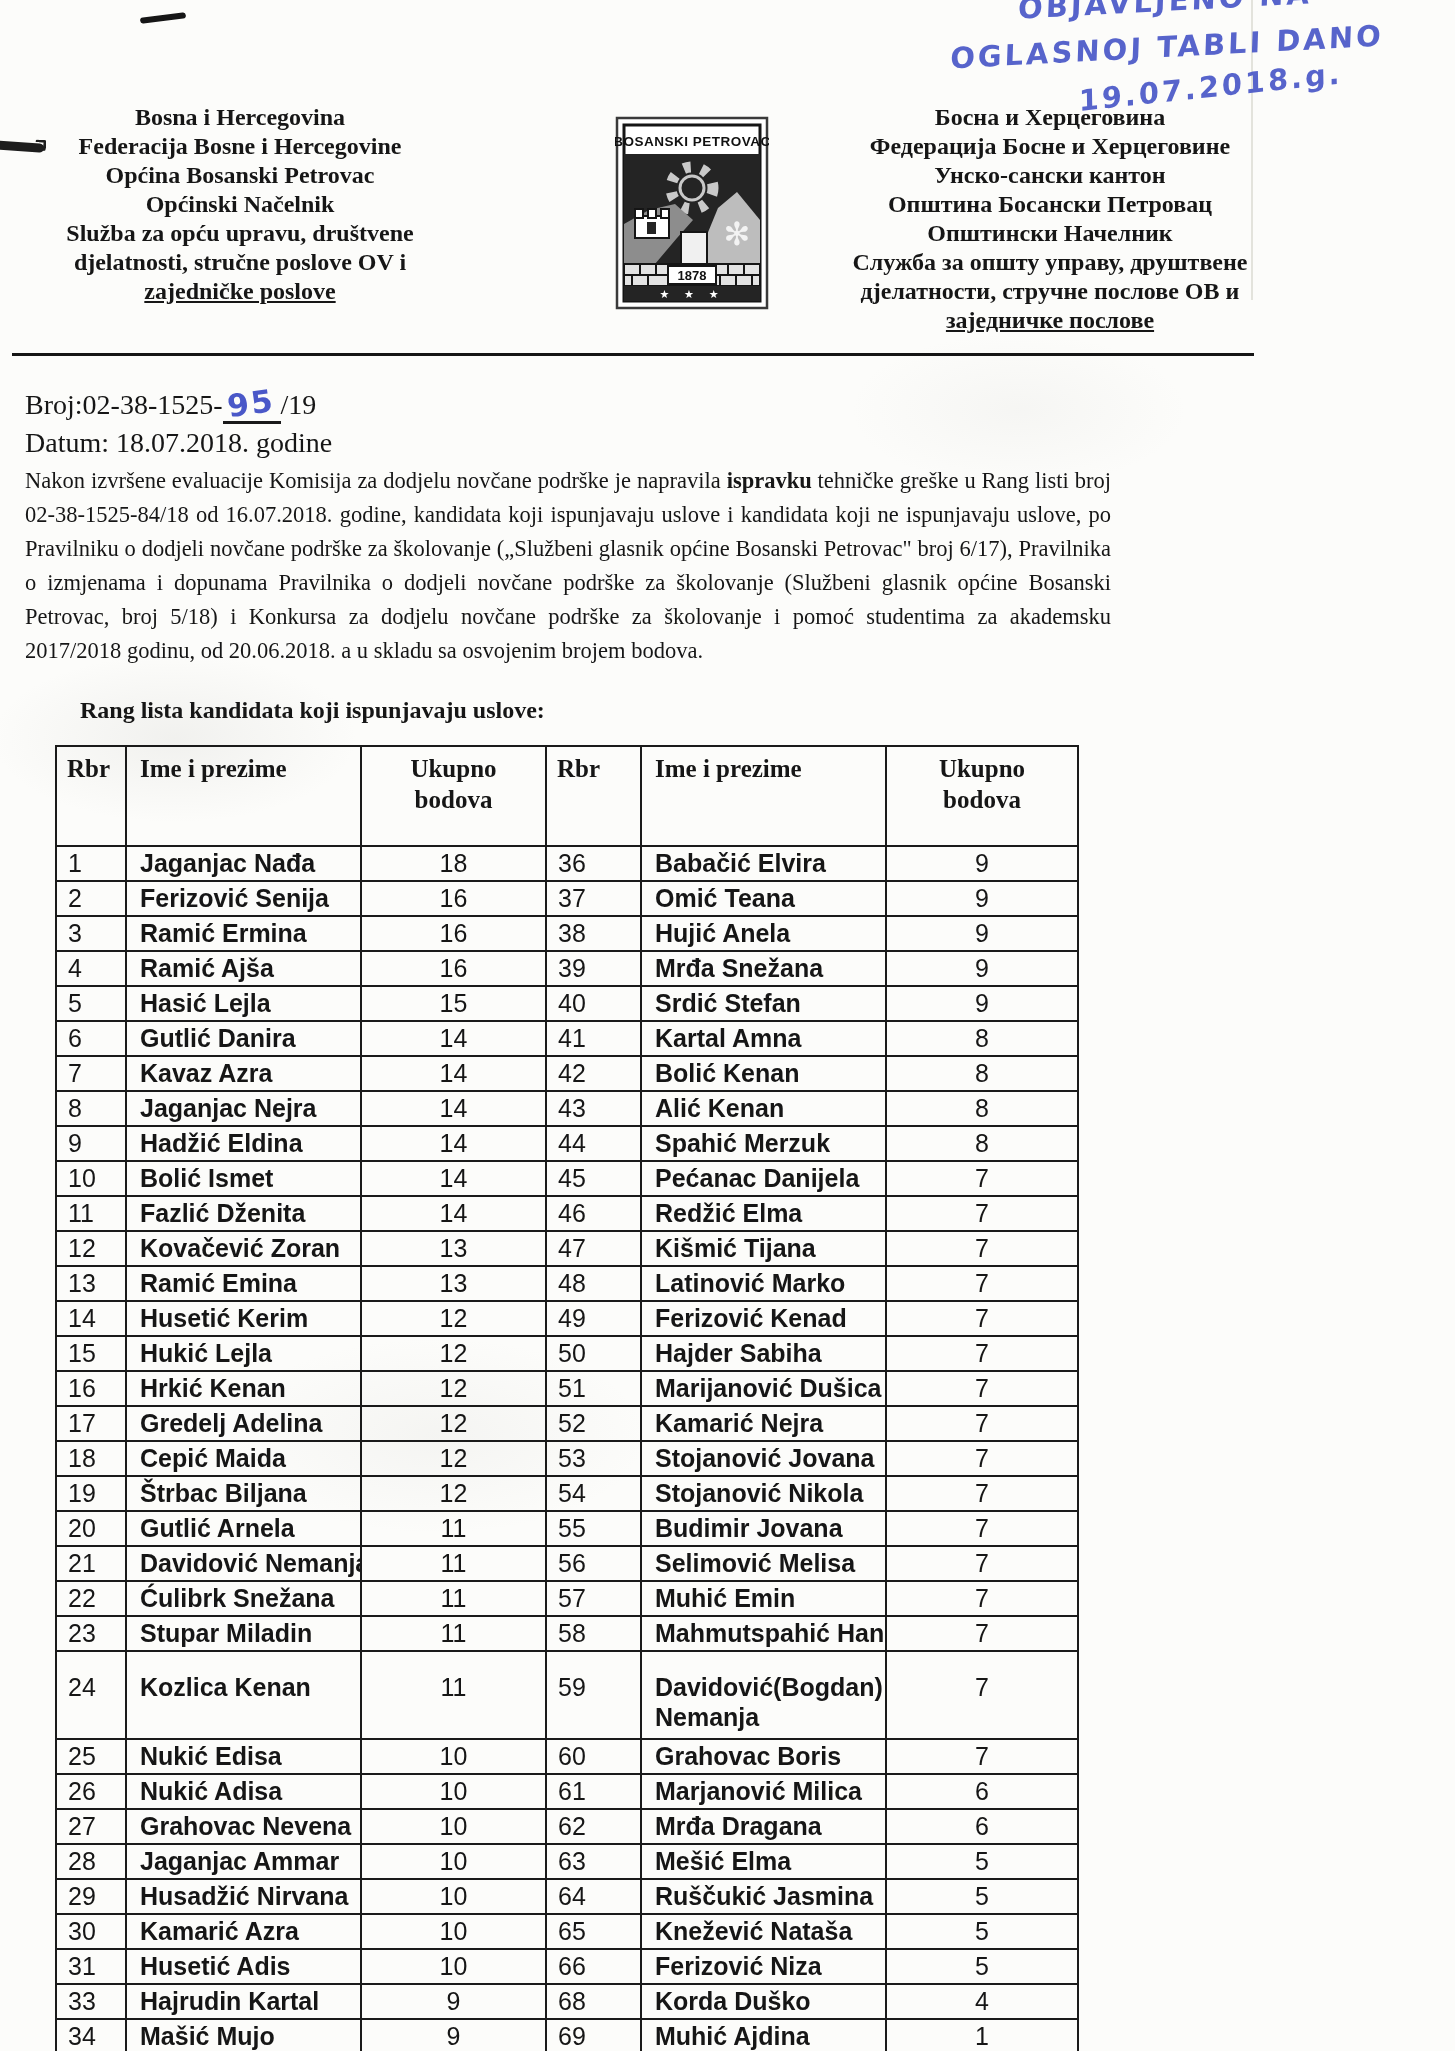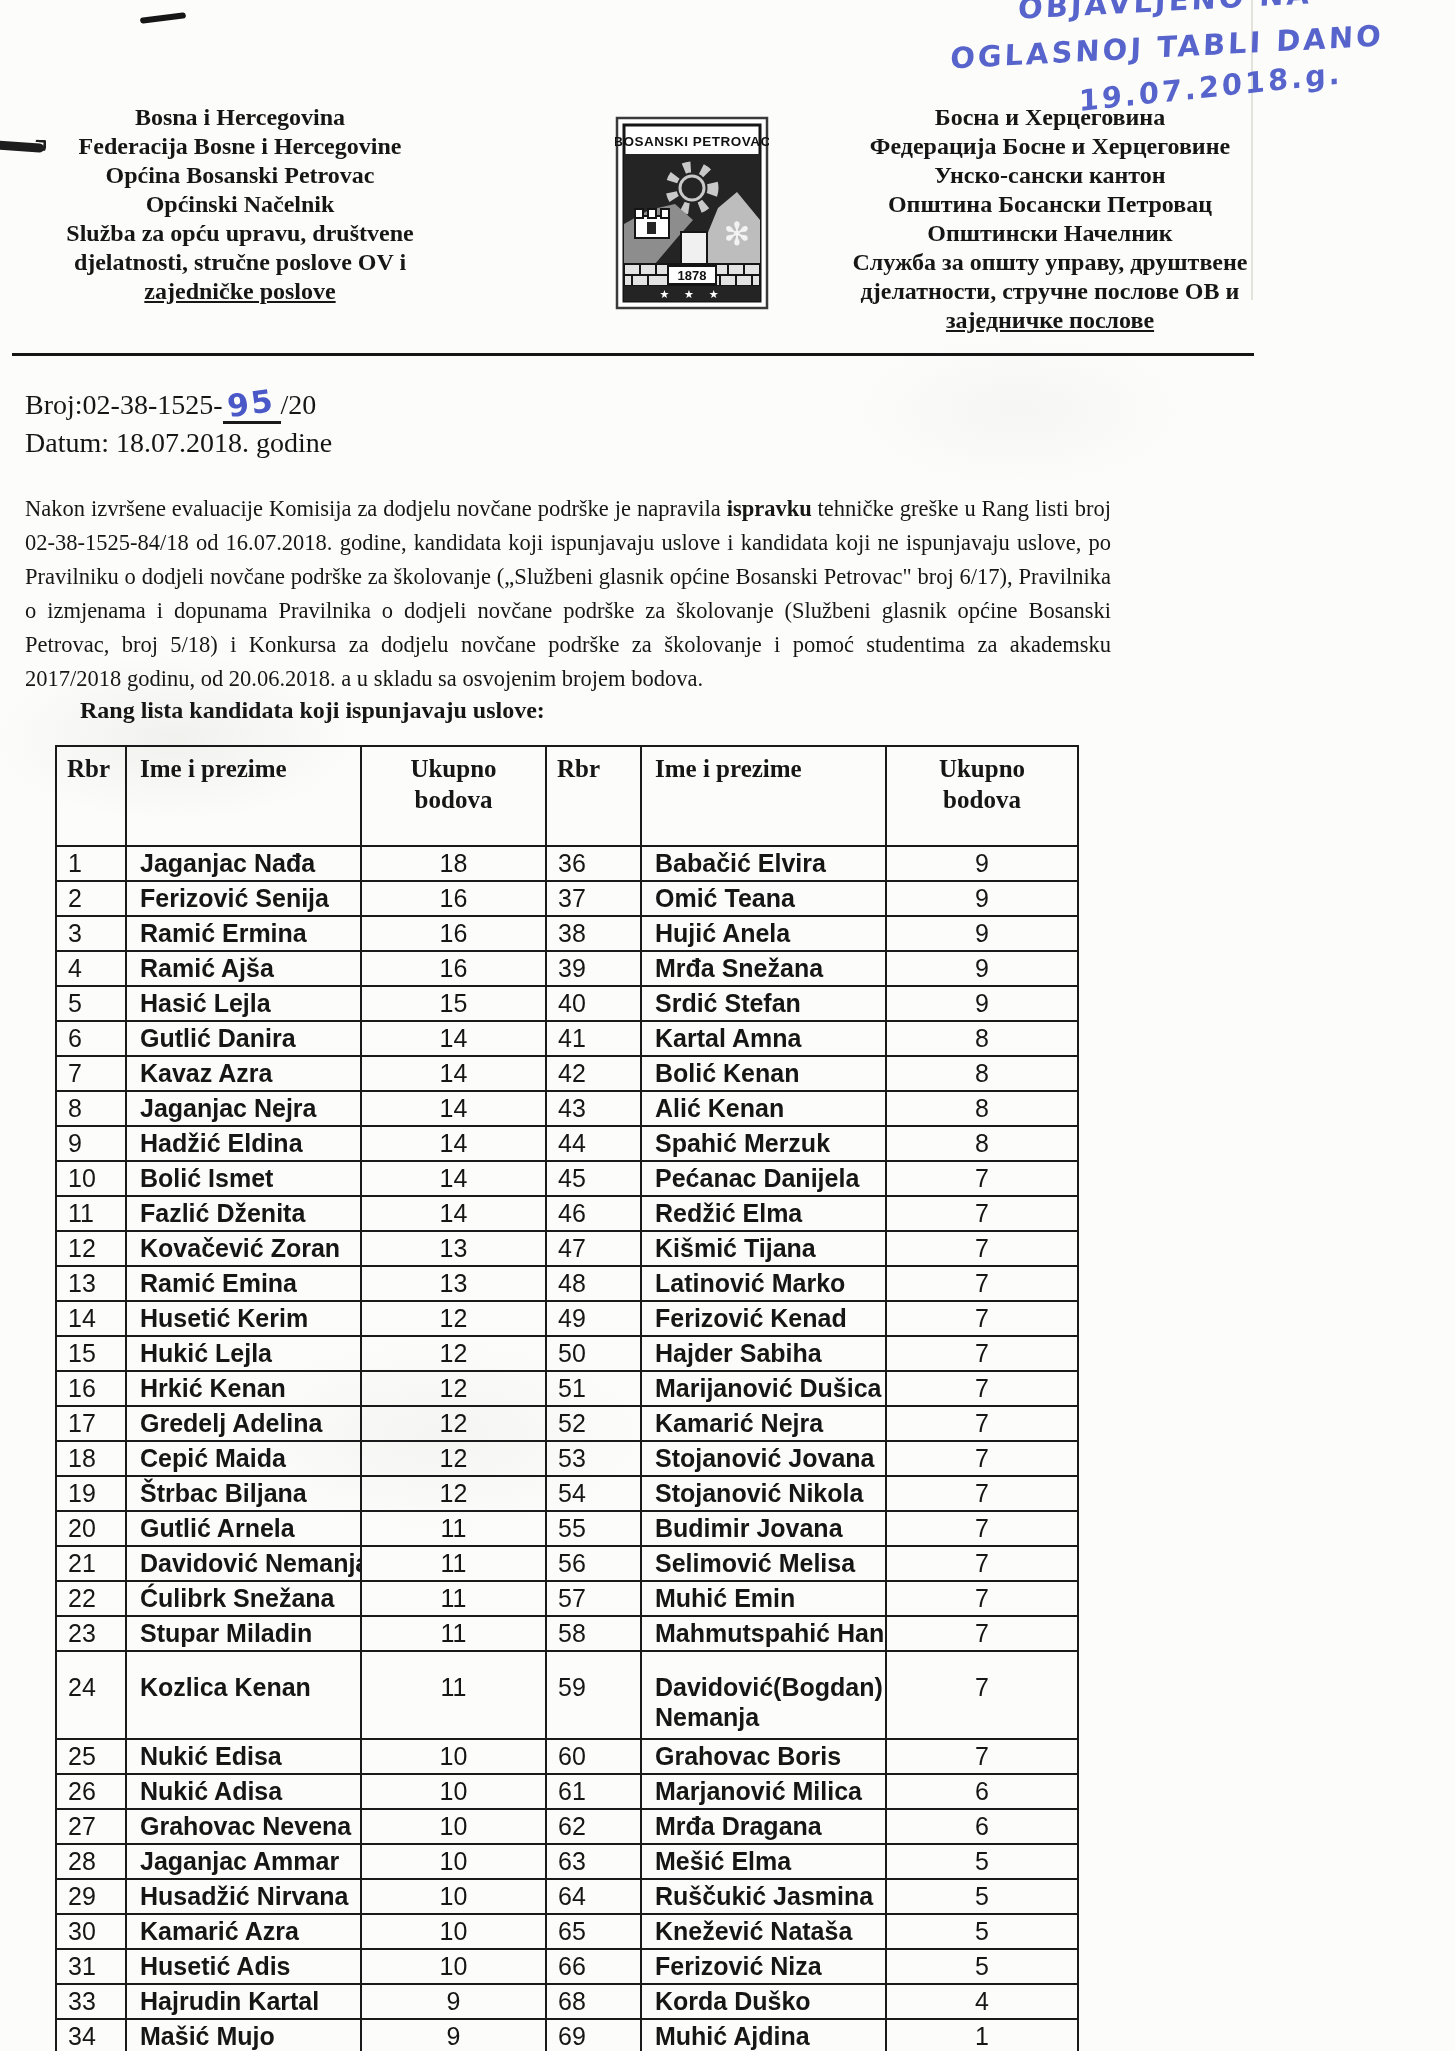--- a/index.html
+++ b/index.html
@@ -47,21 +47,21 @@
 
   
   .docmeta{position:absolute;left:25px;top:386px;font-size:28px;line-height:38px;}
   .num-underline{display:inline-block;border-bottom:3px solid #191919;min-width:58px;height:32px;text-align:center;vertical-align:bottom;}
   .hand-num{
     display:inline-block;font-family:"DejaVu Sans",sans-serif;color:#4a58c8;
     font-weight:600;font-size:31px;letter-spacing:2px;
     transform:rotate(-8deg) translateY(-5px);
   }
 
-  .body-par{position:absolute;left:25px;top:492px;width:1086px;font-size:22.5px;line-height:34px;text-align:justify;font-family:Liberation Serif, serif;}
+  .body-par{position:absolute;left:25px;top:464px;width:1086px;font-size:22.5px;line-height:34px;text-align:justify;font-family:Liberation Serif, serif;}
 
   .rank-heading{position:absolute;left:80px;top:697px;font-size:24px;font-weight:700;}
 
   
   .rank-table{position:absolute;left:55px;top:745px;width:1022px;border-collapse:collapse;table-layout:fixed;}
   .rank-table th,.rank-table td{border:2px solid #1a1a1a;overflow:hidden;}
   .rank-table th{
     font-family:"Liberation Serif",serif;font-weight:700;font-size:25px;
     vertical-align:top;padding:6px 0 0 0;white-space:pre-line;height:92px;line-height:31px;
   }
@@ -144,21 +144,21 @@
     <div>Општина Босански Петровац</div>
     <div>Општински Начелник</div>
     <div>Служба за општу управу, друштвене</div>
     <div>дјелатности, стручне послове ОВ и</div>
     <div class="hdr-underlined">заједничке послове</div>
   </div>
 
   <div class="hdr-rule"></div>
 
   <div class="docmeta">
-    <div><span>Broj:02-38-1525-</span><span class="num-underline"><span class="hand-num">95</span></span><span>/20</span></div>
+    <div><span>Broj:02-38-1525-</span><span class="num-underline"><span class="hand-num">95</span></span><span>/19</span></div>
     <div>Datum: 18.07.2018. godine</div>
   </div>
 
   <div class="body-par"><span>Nakon izvršene evaluacije Komisija za dodjelu novčane podrške je napravila </span><b>ispravku</b><span> tehničke greške u Rang listi broj 02-38-1525-84/18 od 16.07.2018. godine,  kandidata koji ispunjavaju uslove i kandidata koji ne ispunjavaju uslove,  po Pravilniku o dodjeli novčane podrške za školovanje („Službeni glasnik općine Bosanski Petrovac" broj 6/17), Pravilnika o izmjenama i dopunama Pravilnika o dodjeli novčane podrške za školovanje (Službeni glasnik općine Bosanski Petrovac, broj 5/18) i Konkursa za dodjelu novčane podrške za školovanje i pomoć studentima za akademsku 2017/2018 godinu, od 20.06.2018. a u skladu sa osvojenim brojem bodova.</span></div>
 
   <div class="rank-heading">Rang lista kandidata koji ispunjavaju uslove:</div>
 
   <table class="rank-table">
     <colgroup>
       <col style="width:70px">

